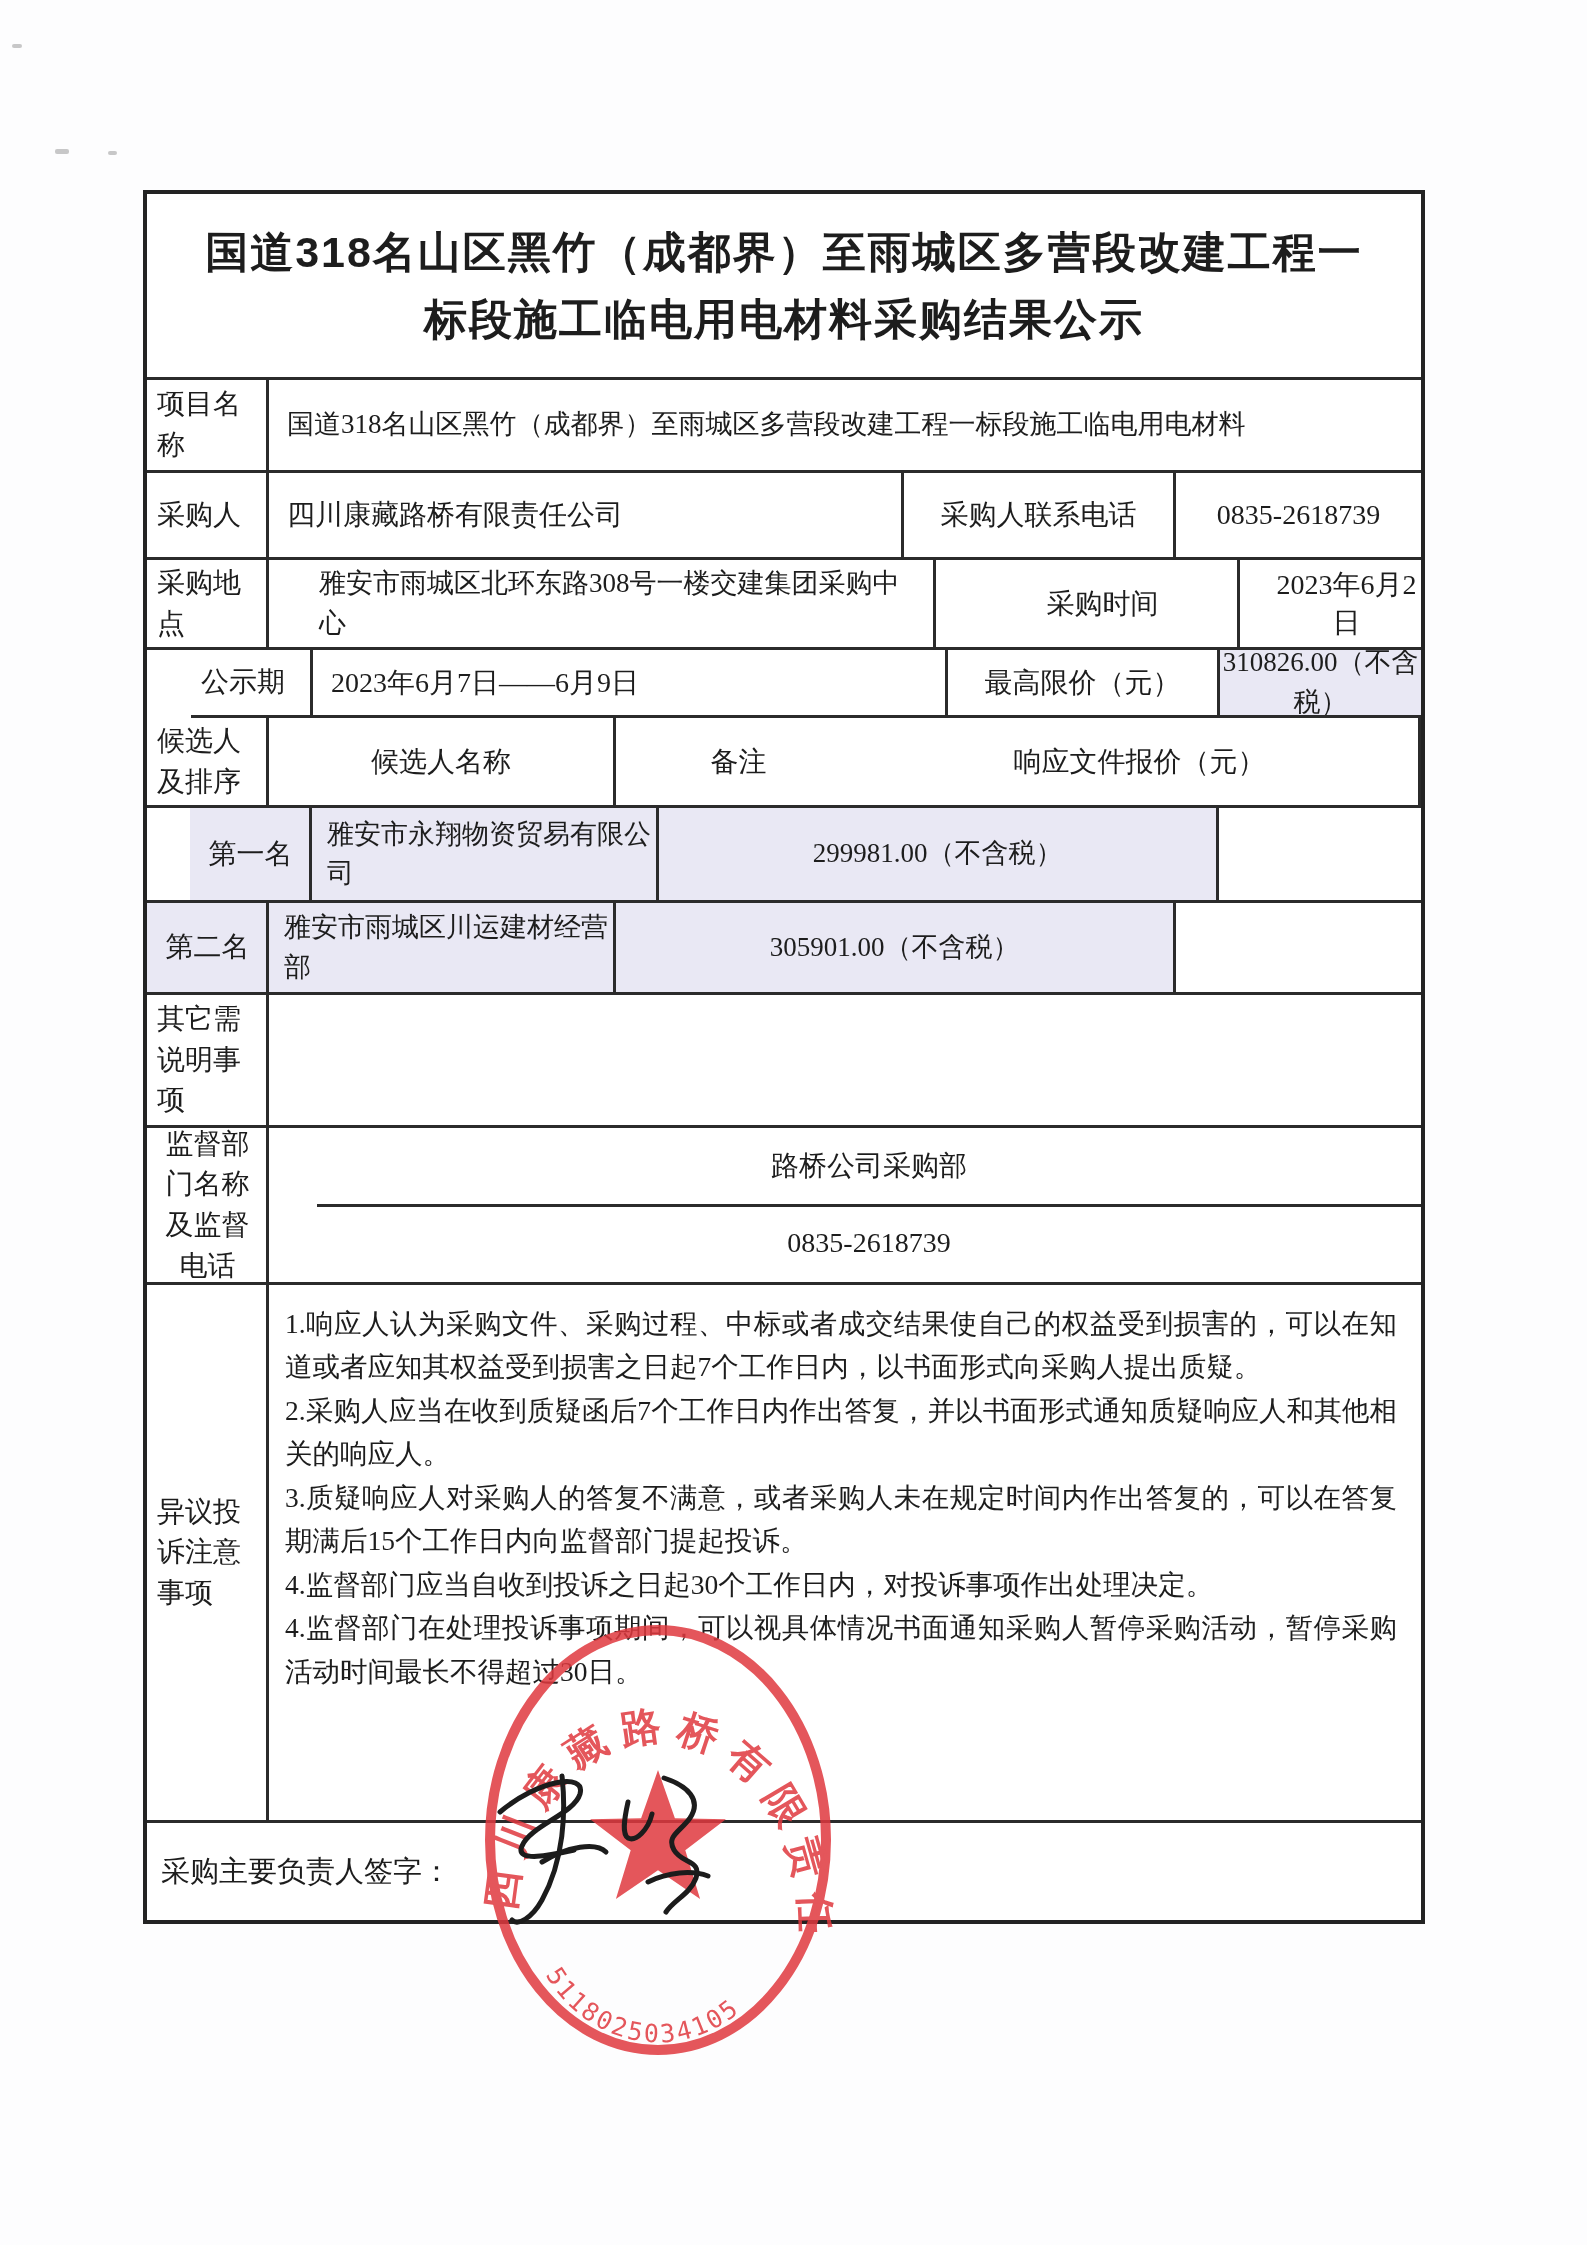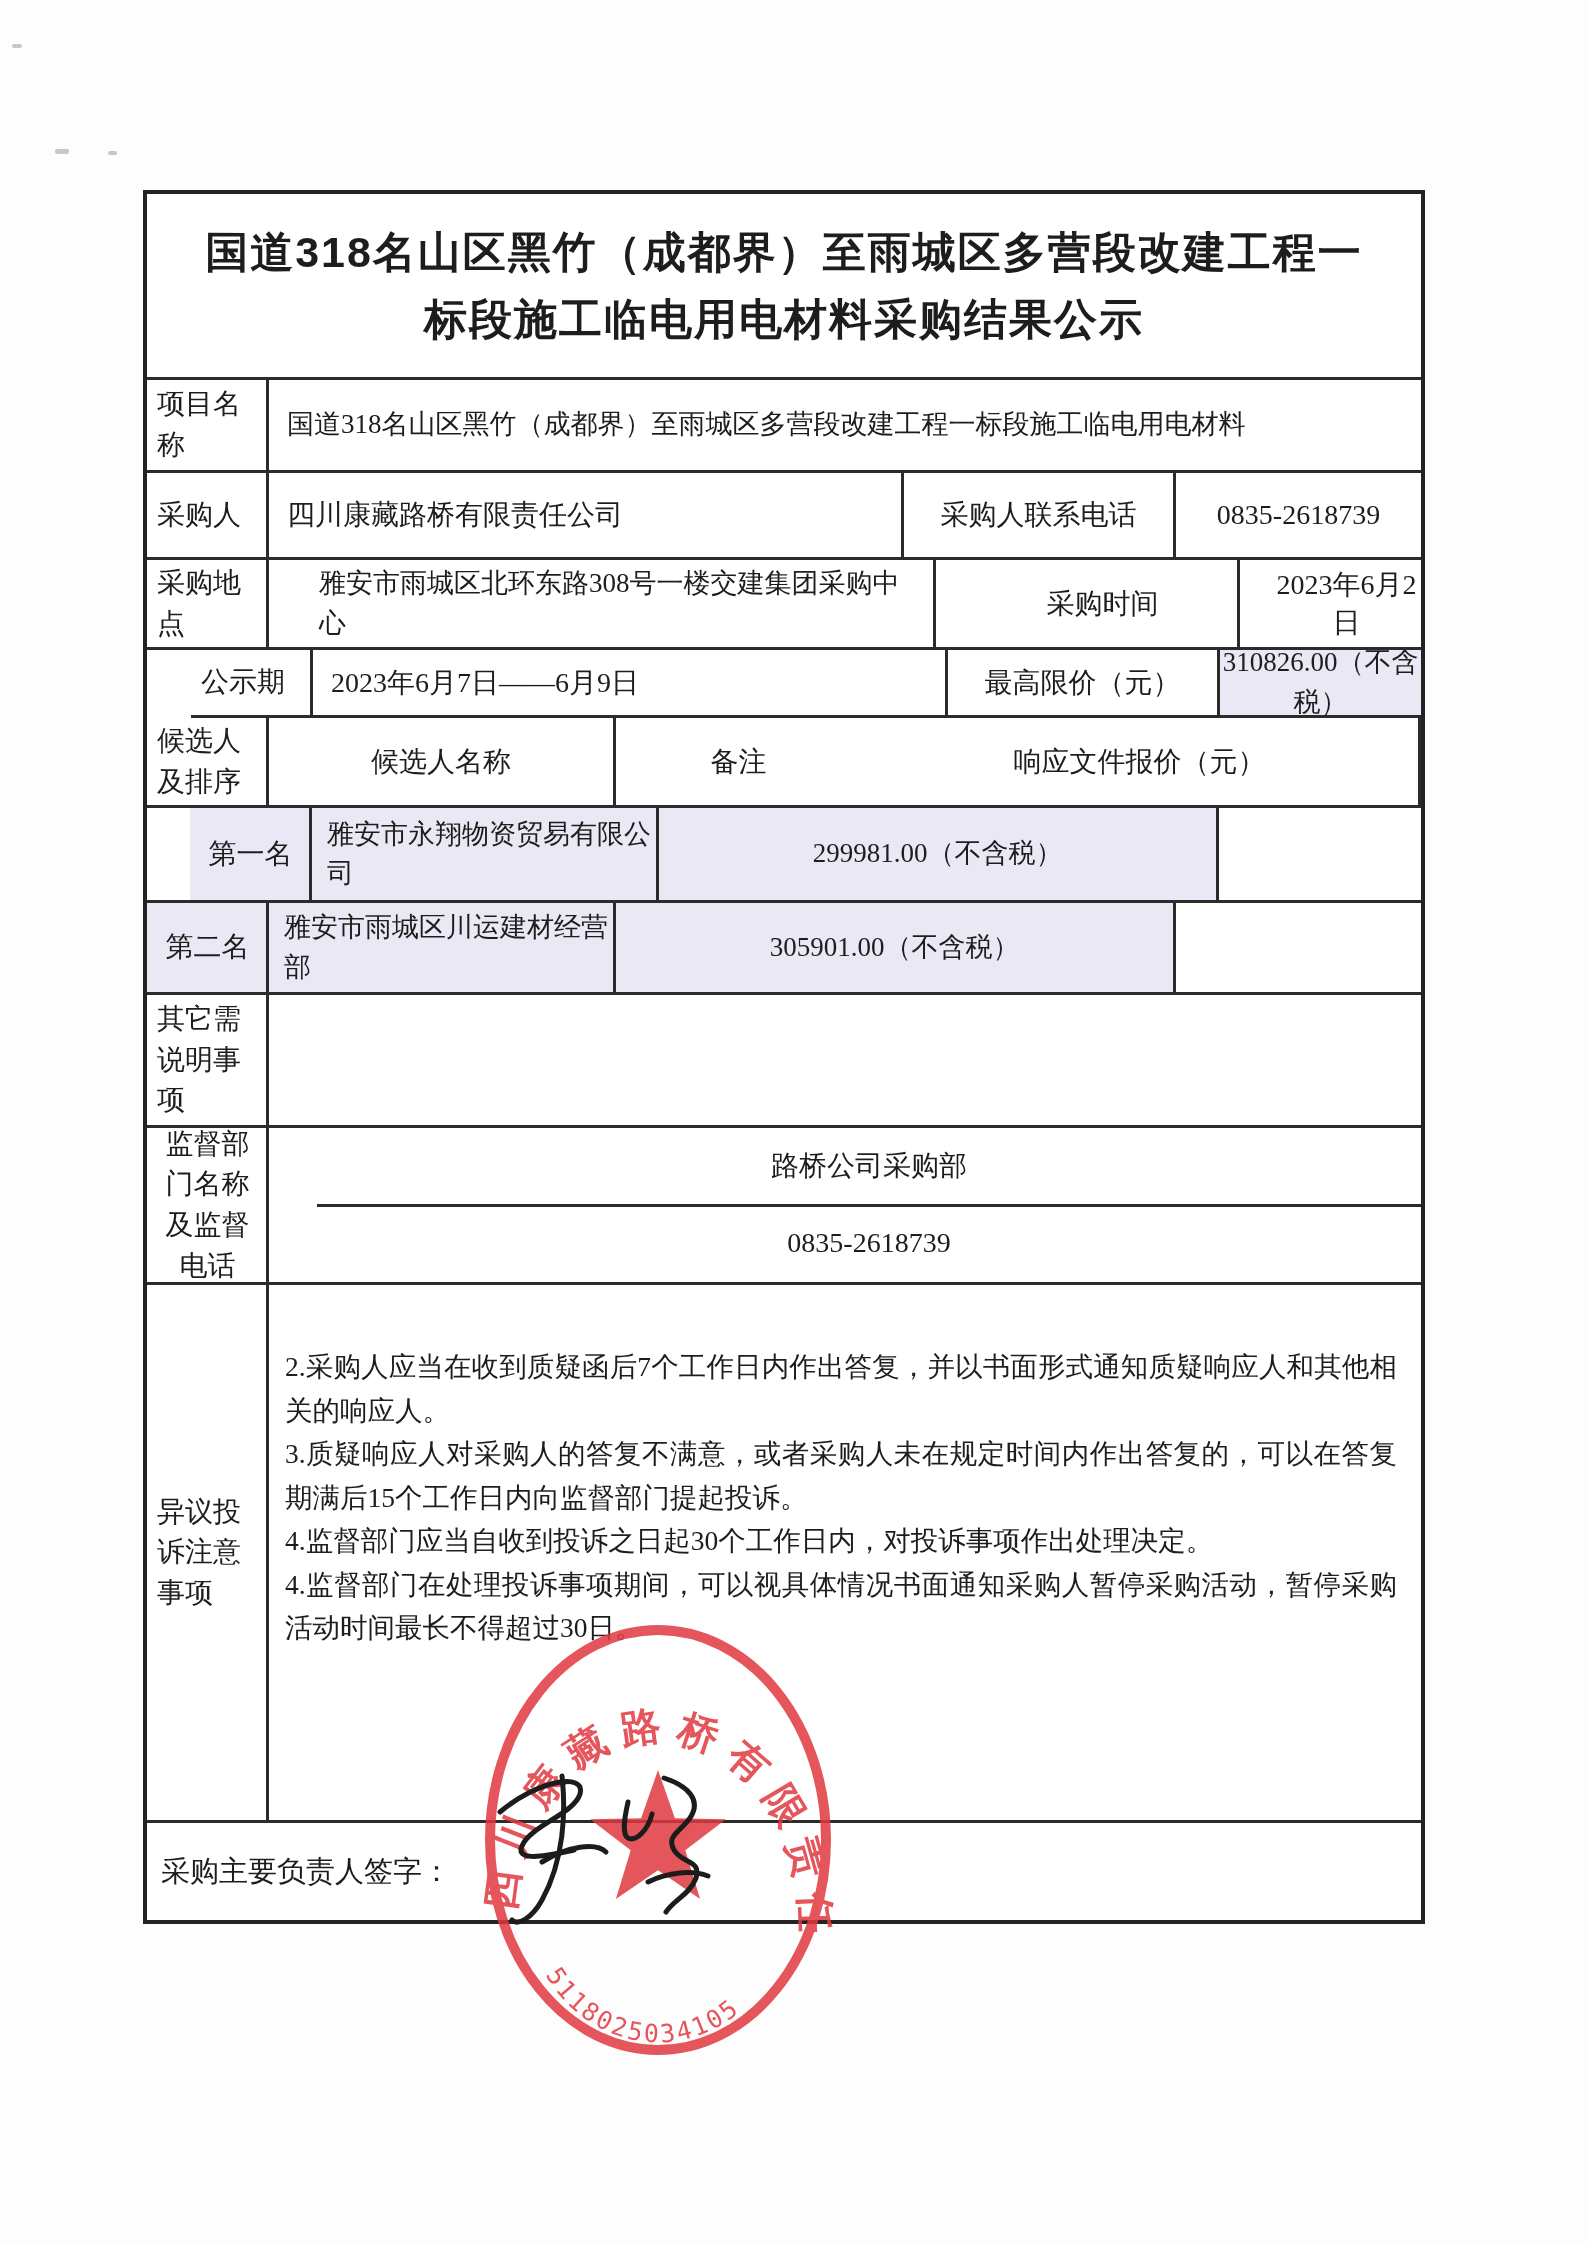--- a/index.html
+++ b/index.html
@@ -148,20 +148,21 @@
       <div class="td bR label-cell center">监督部门名称及监督电话</div>
       <div class="sup-col">
         <div class="sup-sub first">路桥公司采购部</div>
         <div class="sup-sub second">0835-2618739</div>
       </div>
     </div>
 
     <div class="tr h-r11">
       <div class="td bR label-cell left">异议投诉注意事项</div>
       <div class="td objection-cell">
+        <div>1.响应人认为采购文件、采购过程、中标或者成交结果使自己的权益受到损害的，可以在知道或者应知其权益受到损害之日起7个工作日内，以书面形式向采购人提出质疑。</div>
         <div>2.采购人应当在收到质疑函后7个工作日内作出答复，并以书面形式通知质疑响应人和其他相关的响应人。</div>
         <div>3.质疑响应人对采购人的答复不满意，或者采购人未在规定时间内作出答复的，可以在答复期满后15个工作日内向监督部门提起投诉。</div>
         <div>4.监督部门应当自收到投诉之日起30个工作日内，对投诉事项作出处理决定。</div>
         <div>4.监督部门在处理投诉事项期间，可以视具体情况书面通知采购人暂停采购活动，暂停采购活动时间最长不得超过30日。</div>
       </div>
     </div>
 
     <div class="tr h-r12 last">
       <div class="td sign-cell left">采购主要负责人签字：</div>
     </div>

